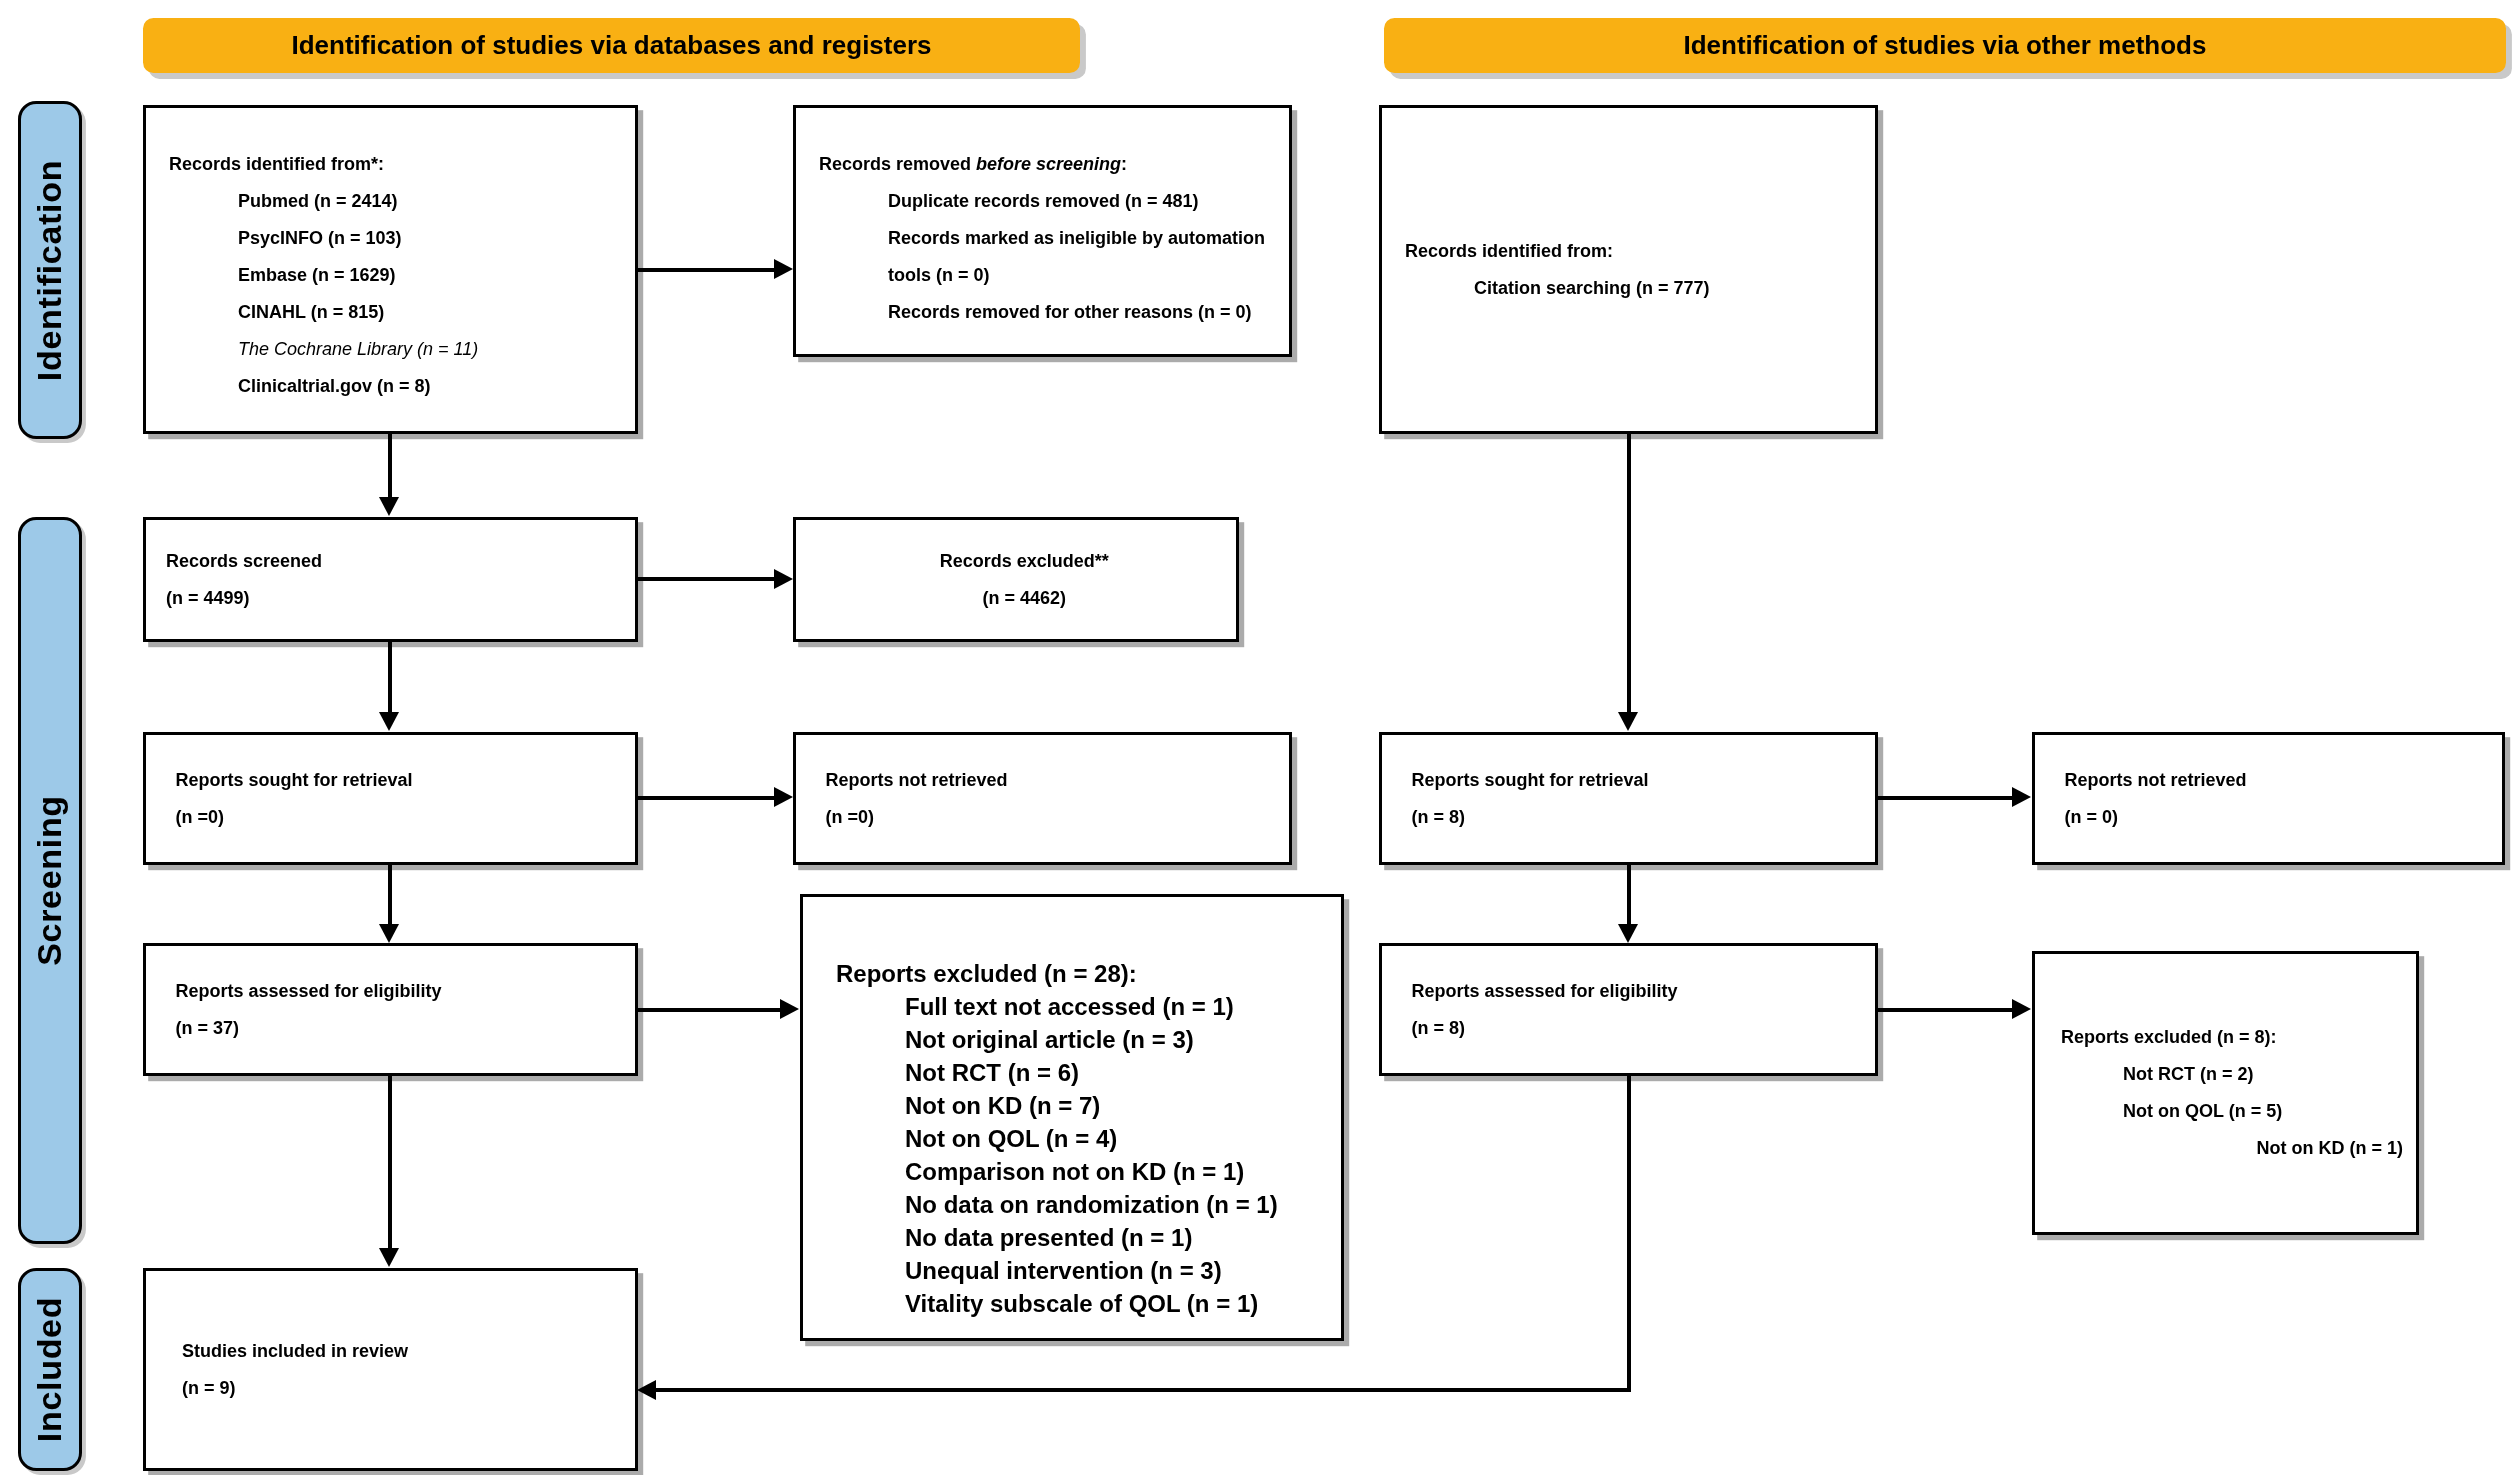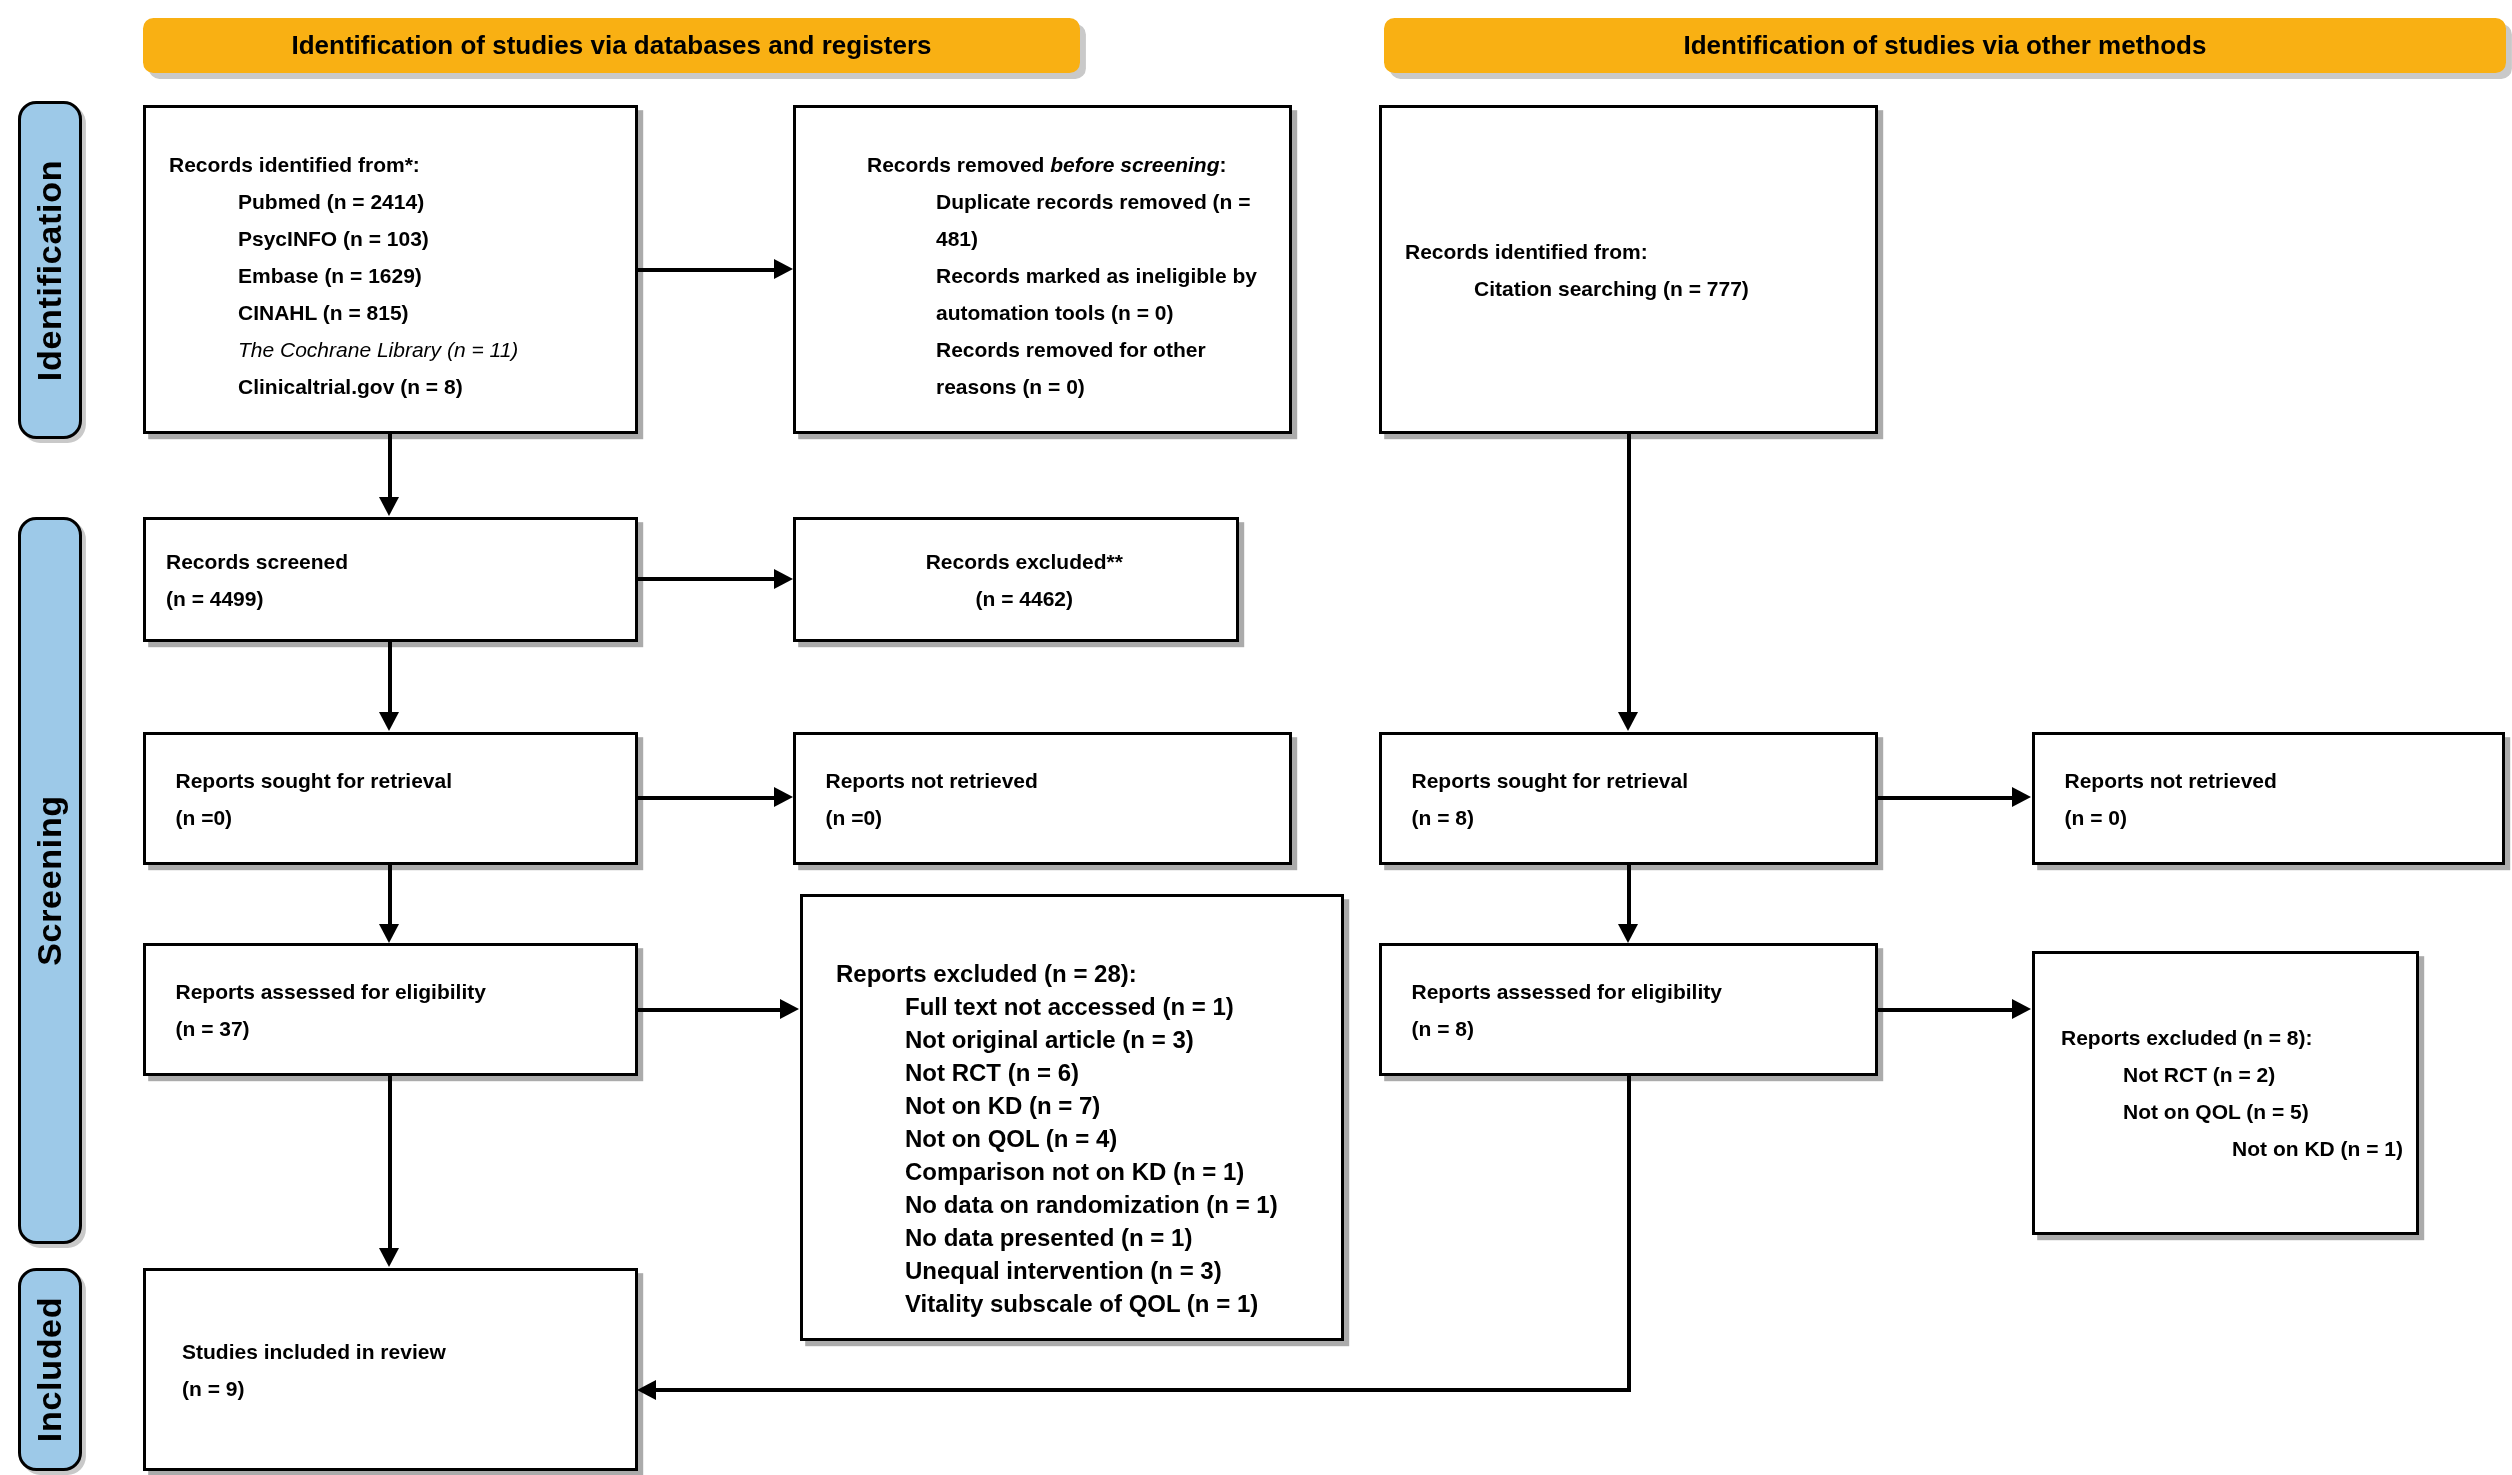--- a/index.html
+++ b/index.html
@@ -25,21 +25,21 @@
     box-shadow:3.9px 3.9px 0 #c9c9c9;
   }
   .side span{
     transform:rotate(-90deg);white-space:nowrap;
     font-weight:bold;font-size:34px;letter-spacing:0.7px;
   }
 
   .box{
     position:absolute;background:#fff;border:3.3px solid #000;box-sizing:border-box;
     box-shadow:5.2px 5.2px 0 var(--shadow);
-    font-weight:bold;font-size:21px;line-height:37px;
+    font-weight:bold;font-size:18px;line-height:37px;
   }
   .box .pad{padding:38px 16.4px 0 23px;}
   .indent{padding-left:69px;}
   .fw-regular{font-weight:normal;font-style:italic;}
   .em-italic{font-style:italic;}
   .vcenter{display:flex;flex-direction:column;justify-content:center;padding-left:29.5px;padding-right:13px;}
   .small{font-size:24px;line-height:33px;}
 
   .hline,.vline{position:absolute;background:var(--line);}
   .head{position:absolute;width:0;height:0;}
@@ -74,21 +74,21 @@
       <div>Records identified from*:</div>
       <div class="indent">Pubmed (n = 2414)</div>
       <div class="indent">PsycINFO (n = 103)</div>
       <div class="indent">Embase (n = 1629)</div>
       <div class="indent">CINAHL (n = 815)</div>
       <div class="indent fw-regular">The Cochrane Library (n = 11)</div>
       <div class="indent">Clinicaltrial.gov (n = 8)</div>
     </div>
   </div>
 
-  <div class="box" style="left:793px;top:105px;width:499px;height:329px;padding-left:48px;">
+  <div class="box" style="left:793px;top:105px;width:499px;height:252px;">
     <div class="pad">
       <div><span>Records removed </span><span class="em-italic">before screening</span><span>:</span></div>
       <div class="indent">Duplicate records removed (n = 481)</div>
       <div class="indent">Records marked as ineligible by automation tools (n = 0)</div>
       <div class="indent">Records removed for other reasons (n = 0)</div>
     </div>
   </div>
 
   <div class="box vcenter" style="left:1379px;top:105px;width:499px;height:329px;padding-left:23px;">
     <div>Records identified from:</div>

